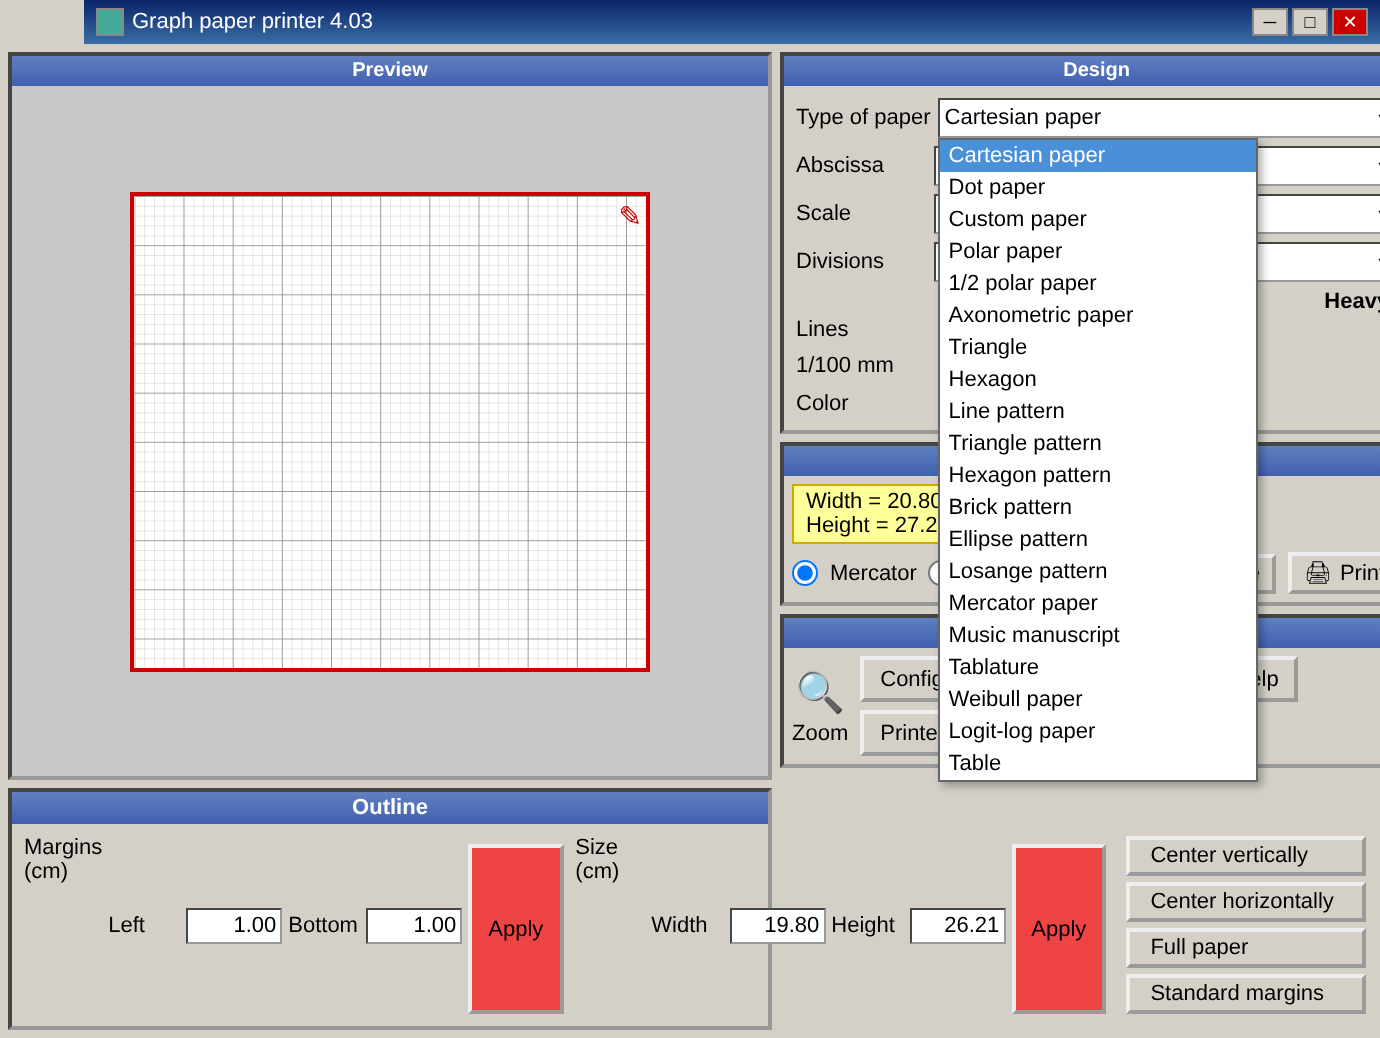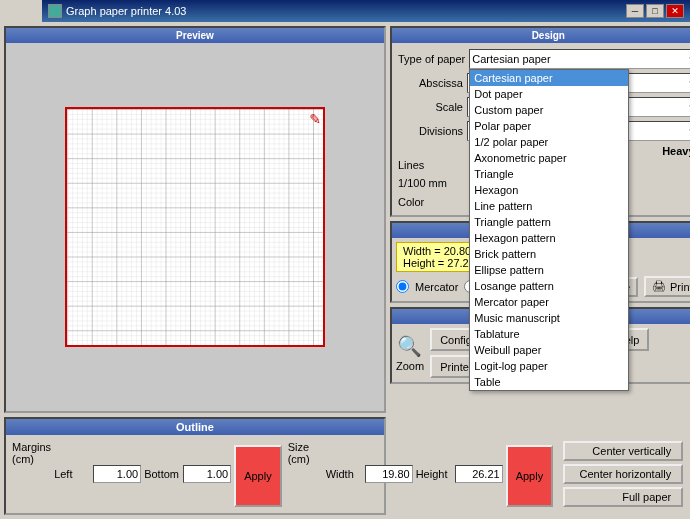--- a/index.html
+++ b/index.html
@@ -68,31 +68,31 @@
       padding: 0 2px; text-align: right;
     }
     .apply-btn {
       margin-top: 4px; padding: 2px 8px; background: #ef4444;
       border: 2px outset #eee; cursor: pointer; font-size: 11px;
     }
     .outline-buttons { display: flex; flex-direction: column; gap: 3px; margin-left: 4px; }
     .action-btn {
       padding: 2px 10px; background: #d4d0c8;
       border: 2px outset #eee; cursor: pointer; font-size: 11px; white-space: nowrap;
-      min-width: 120px; text-align: right;
+      min-width: 120px; text-align: left;
     }
 
     
     .right-panel { flex: 1; display: flex; flex-direction: column; padding: 4px 4px 4px 0; gap: 4px; }
     
     .design-section { border: 2px inset #999; background: #d4d0c8; }
     .design-content { padding: 6px; display: flex; flex-direction: column; gap: 4px; }
     
     .design-row { display: flex; align-items: center; gap: 4px; }
-    .design-label { min-width: 65px; text-align: right; }
+    .design-label { min-width: 65px; text-align: left; }
     
     .combo-box {
       flex: 1; height: 20px; background: white; border: 1px inset #999;
       display: flex; align-items: center; justify-content: space-between;
       padding: 0 2px; cursor: pointer; position: relative;
     }
     .combo-arrow { font-size: 8px; }
     .dropdown-item { padding: 2px 4px; cursor: pointer; white-space: nowrap; }
     .dropdown-item.highlighted { background: #4a90d9; color: white; }
     
@@ -211,20 +211,21 @@
             <span class="field-label">Height</span>
             <input class="field-input" type="text" value="26.21" style="">
           </div>
           <button class="apply-btn">Apply</button>
         </div>
 
         <div class="outline-buttons">
           <button class="action-btn">Center vertically</button>
           <button class="action-btn">Center horizontally</button>
           <button class="action-btn">Full paper</button>
+          <button class="action-btn">Standard margins</button>
         </div>
       </div>
     </div>
   </div>
 
   <div class="right-panel">
 
     <div class="design-section">
       <div class="section-header">Design</div>
       <div class="design-content">

